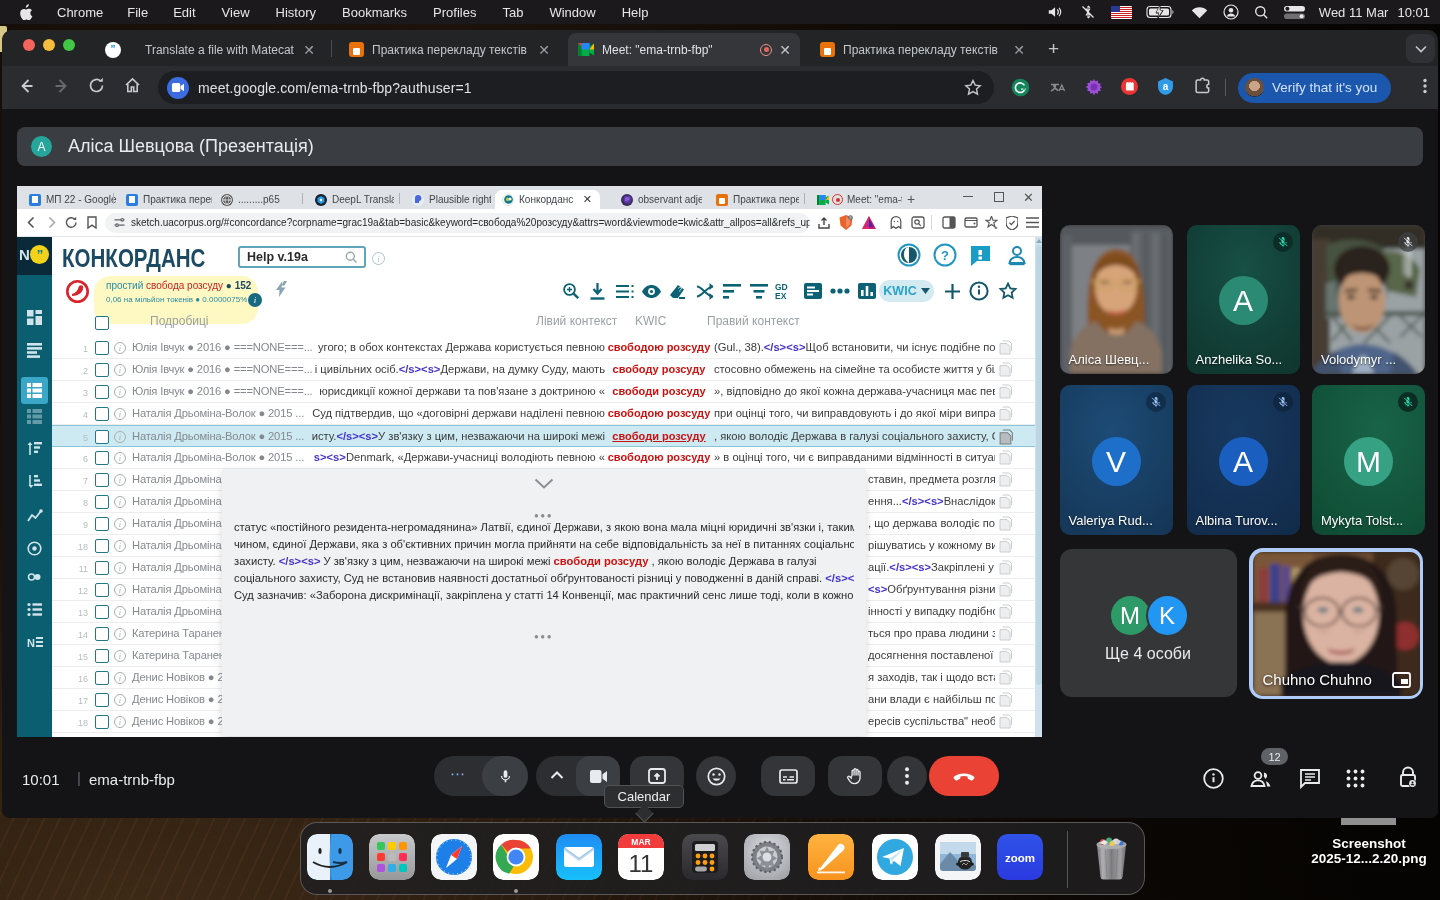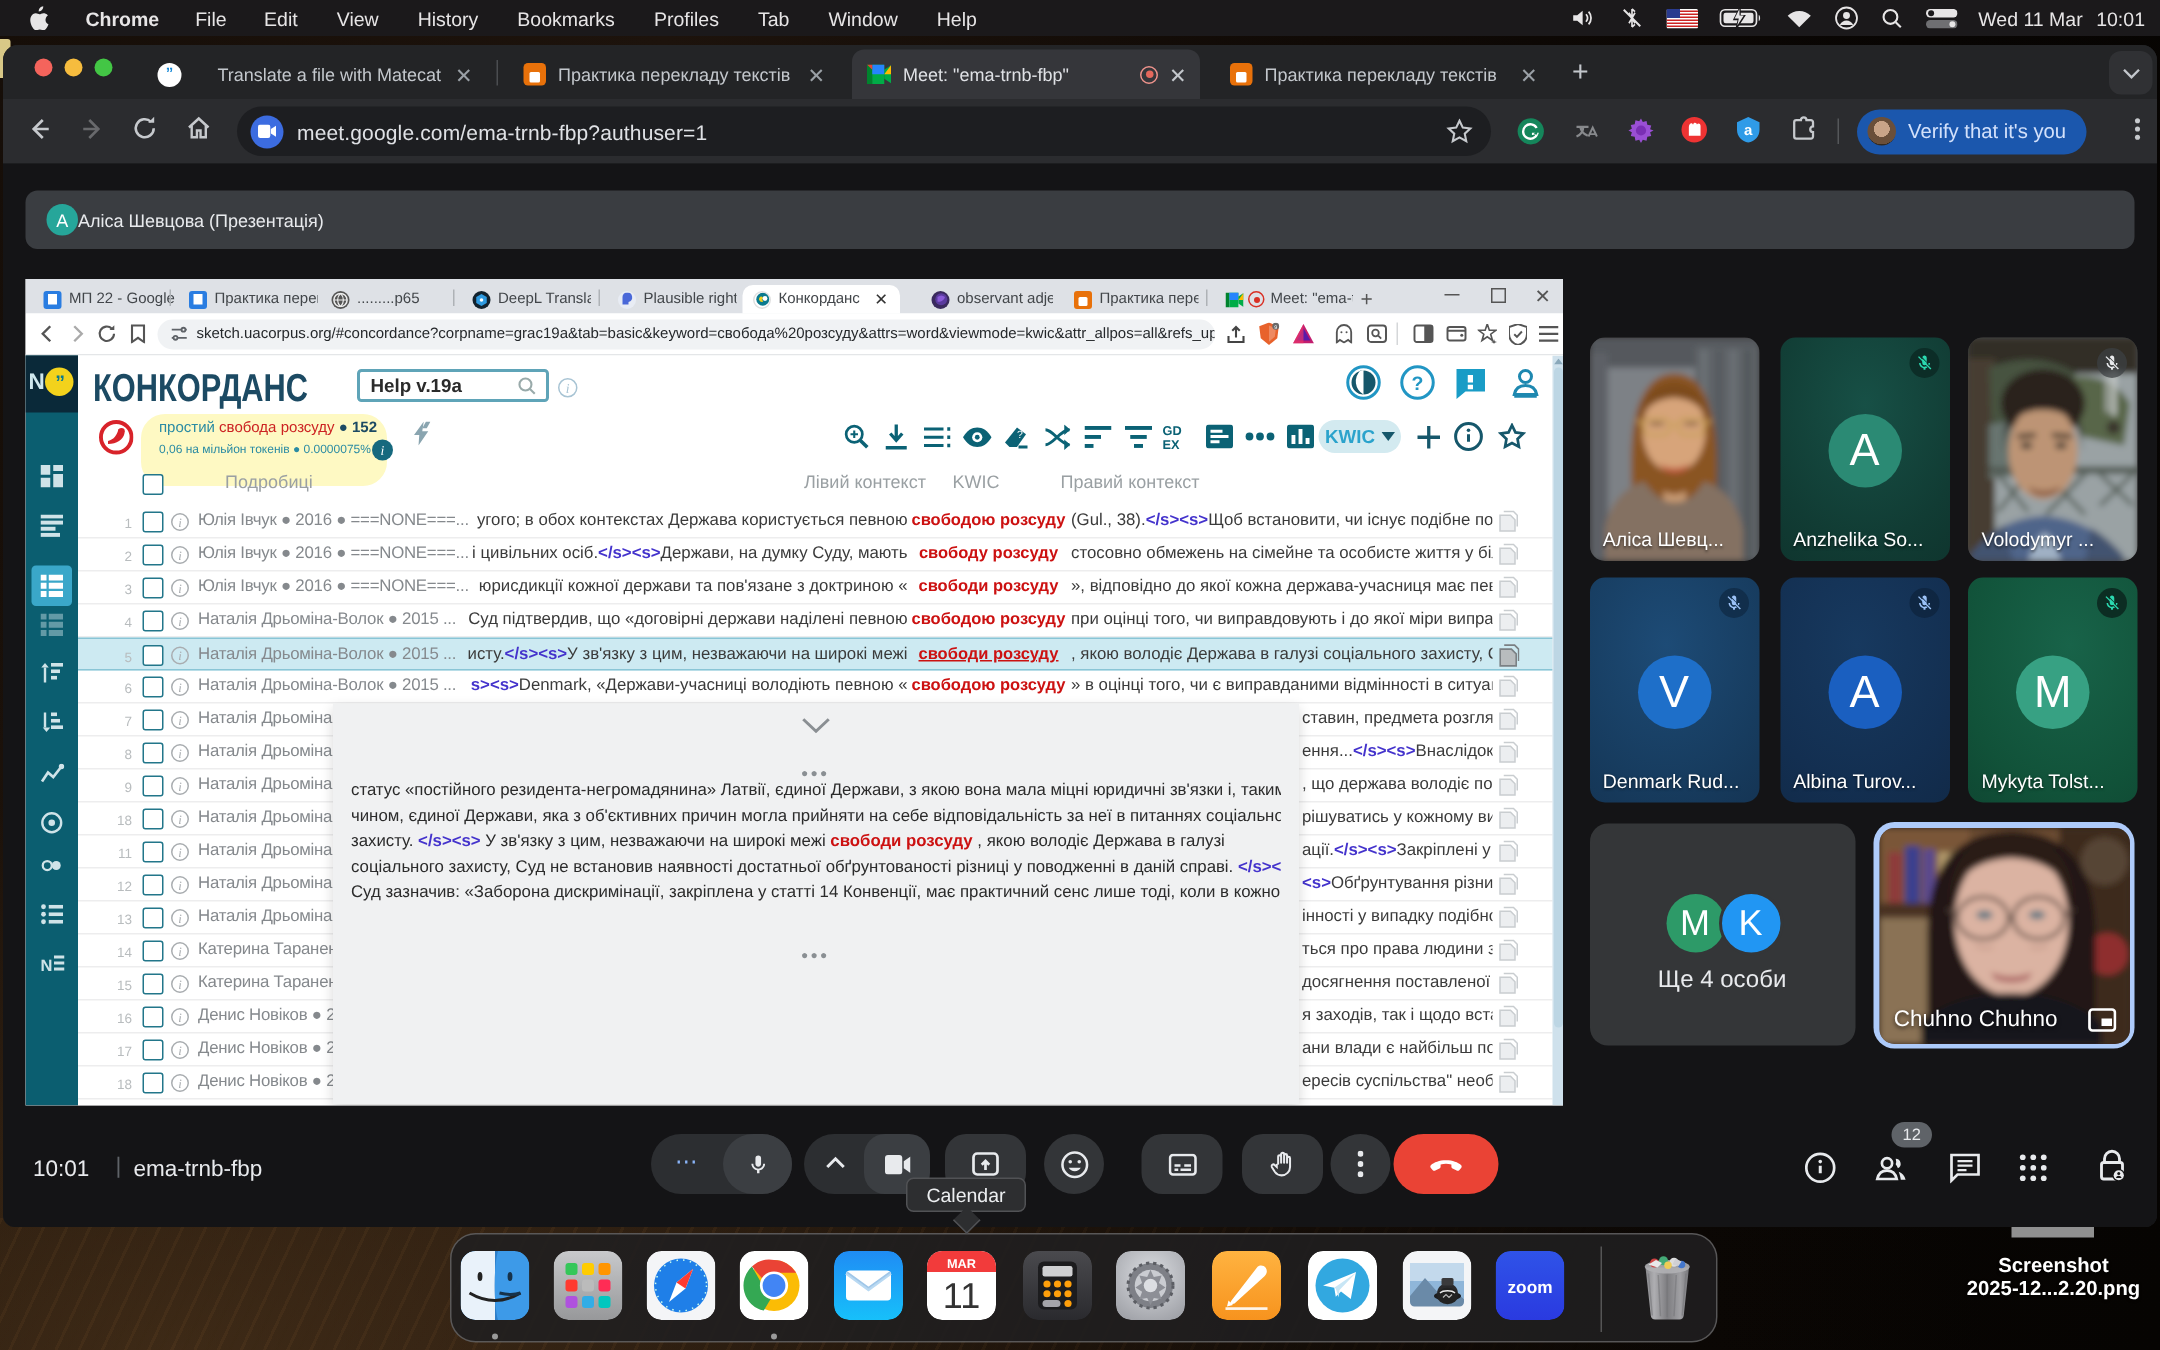--- a/index.html
+++ b/index.html
@@ -8,21 +8,21 @@
 
 .wall{position:absolute;inset:0;background:
  radial-gradient(120% 90% at 8% 100%, rgba(96,66,34,.5), rgba(40,26,14,.22) 45%, rgba(0,0,0,0) 70%),
  linear-gradient(100deg,#160e08 0%,#1d130c 28%,#100a06 55%,#080503 80%,#060402 100%)}
 .wallstreaks{position:absolute;left:0;top:812px;width:1440px;height:88px;background:repeating-linear-gradient(115deg,rgba(150,104,56,.2) 0 2px,rgba(0,0,0,0) 2px 7px,rgba(60,40,20,.14) 7px 9px,rgba(0,0,0,0) 9px 14px);opacity:.5;mask-image:linear-gradient(90deg,#000 0%,#000 40%,transparent 75%);-webkit-mask-image:linear-gradient(90deg,#000 0%,#000 40%,transparent 75%)}
 .sticky{position:absolute;left:0;top:26px;width:7px;height:26px;background:#d8c887;border-radius:0 2px 2px 0}
 
 .menubar{position:absolute;left:0;top:0;width:1440px;height:24px;background:#1b191b;color:#e7e5e6;font-size:13px;display:flex;align-items:center}
 .menubar .apple{margin-left:20px;width:14px}
 .menubar .mname{margin-left:0;padding:0 9px}
-.menubar .bold{font-weight:bold;padding:0 10px;margin-left:9px}
+.menubar .bold{font-weight:normal;padding:0 10px;margin-left:9px}
 .mright{position:absolute;right:0;top:0;height:24px;display:flex;align-items:center;color:#e7e5e6}
 
 .cwin{position:absolute;left:2px;top:30px;width:1436px;height:788px;background:#202124;border-radius:10px 10px 8px 8px;overflow:hidden}
 .tabstrip{position:absolute;left:0;top:0;width:100%;height:36px;background:#232426}
 .tlight{position:absolute;top:9px;width:12px;height:12px;border-radius:50%}
 .tab{position:absolute;top:3px;height:33px;border-radius:8px 8px 0 0;display:flex;align-items:center;font-size:12px;color:#c3c7cc;overflow:hidden}
 .tab.active{background:#35363a;color:#dfe1e5}
 .toolbar{position:absolute;left:0;top:36px;width:100%;height:43px;background:#2b2c2f}
 .addr{position:absolute;left:156px;top:5px;width:836px;height:33px;border-radius:17px;background:#1d1e21;display:flex;align-items:center}
 .navic{position:absolute;top:7px;color:#c6c9cd;font-size:17px}
@@ -201,21 +201,21 @@
             <circle cx="9" cy="3.5" r="1.7"></circle>
             <circle cx="9" cy="9" r="1.7"></circle>
             <circle cx="9" cy="14.5" r="1.7"></circle>
           </g>
         </svg>
     </div>
 
     <div class="meet" id="meet">
       <div class="banner">
         <span style="margin-left:14px;width:21px;height:21px;border-radius:50%;background:#26a69a;display:inline-flex;align-items:center;justify-content:center;color:#fff;font-size:12px">A</span>
-        <span style="color:#e8eaed;font-size:12px">Аліса Шевцова (Презентація)</span>
+        <span style="margin-left:16px;color:#e8eaed;font-size:18px">Аліса Шевцова (Презентація)</span>
       </div>
 
       <div class="tiles" style="left:0;top:0;width:1436px;height:709px">
 
         <div class="tile" style="left:1057.5px;top:116px;width:113px;height:149px;background:#333">
           <svg width="113" height="149" viewBox="0 0 113 149">
               <defs>
                 <filter id="bl3" x="-20%" y="-20%" width="140%" height="140%">
                   <feGaussianBlur stdDeviation="2"></feGaussianBlur>
                 </filter>
@@ -292,21 +292,21 @@
         </div>
 
         <div class="tile" style="left:1057.5px;top:276px;width:113px;height:150px;background:radial-gradient(110% 110% at 45% 30%,#1d4b76 0%,#173c5f 55%,#132f4c 100%)">
           <div style="position:absolute;left:32px;top:52px;width:49px;height:49px;border-radius:50%;background:#1e6fc9;display:flex;align-items:center;justify-content:center;color:#fff;font-size:30px;font-weight:400">V</div>
           <div style="position:absolute;right:7px;top:7px;width:20px;height:20px;border-radius:50%;background:rgba(10,30,52,.5);display:flex;align-items:center;justify-content:center">
             <svg width="12" height="12" viewBox="0 0 24 24">
                 <path fill="#9cc2f7" d="M15 10.6V5a3 3 0 00-5.9-.7zM12 15a3 3 0 003-3v-.3L9 6V12a3 3 0 003 3z M17.3 12c0 .6-.1 1.2-.3 1.7l1.5 1.5c.5-1 .8-2 .8-3.2h-2zm-10.6 0H4.7c0 3.5 2.6 6.4 6 6.9V21h2.6v-2.1c1-.1 1.8-.5 2.6-1l-1.5-1.5a5.3 5.3 0 01-7.7-4.4z"></path>
                 <path stroke="#9cc2f7" stroke-width="1.8" d="M4 3.5l16.5 16.5"></path>
               </svg>
           </div>
-          <div class="tname">Denmark Rud...</div>
+          <div class="tname">Valeriya Rud...</div>
         </div>
 
         <div class="tile" style="left:1184.5px;top:276px;width:113px;height:150px;background:radial-gradient(110% 110% at 45% 30%,#17395f 0%,#132f51 55%,#102743 100%)">
           <div style="position:absolute;left:32px;top:52px;width:49px;height:49px;border-radius:50%;background:#1a5fc0;display:flex;align-items:center;justify-content:center;color:#fff;font-size:30px;font-weight:400">A</div>
           <div style="position:absolute;right:7px;top:7px;width:20px;height:20px;border-radius:50%;background:rgba(10,28,48,.5);display:flex;align-items:center;justify-content:center">
             <svg width="12" height="12" viewBox="0 0 24 24">
                 <path fill="#9cc2f7" d="M15 10.6V5a3 3 0 00-5.9-.7zM12 15a3 3 0 003-3v-.3L9 6V12a3 3 0 003 3z M17.3 12c0 .6-.1 1.2-.3 1.7l1.5 1.5c.5-1 .8-2 .8-3.2h-2zm-10.6 0H4.7c0 3.5 2.6 6.4 6 6.9V21h2.6v-2.1c1-.1 1.8-.5 2.6-1l-1.5-1.5a5.3 5.3 0 01-7.7-4.4z"></path>
                 <path stroke="#9cc2f7" stroke-width="1.8" d="M4 3.5l16.5 16.5"></path>
               </svg>
           </div>

